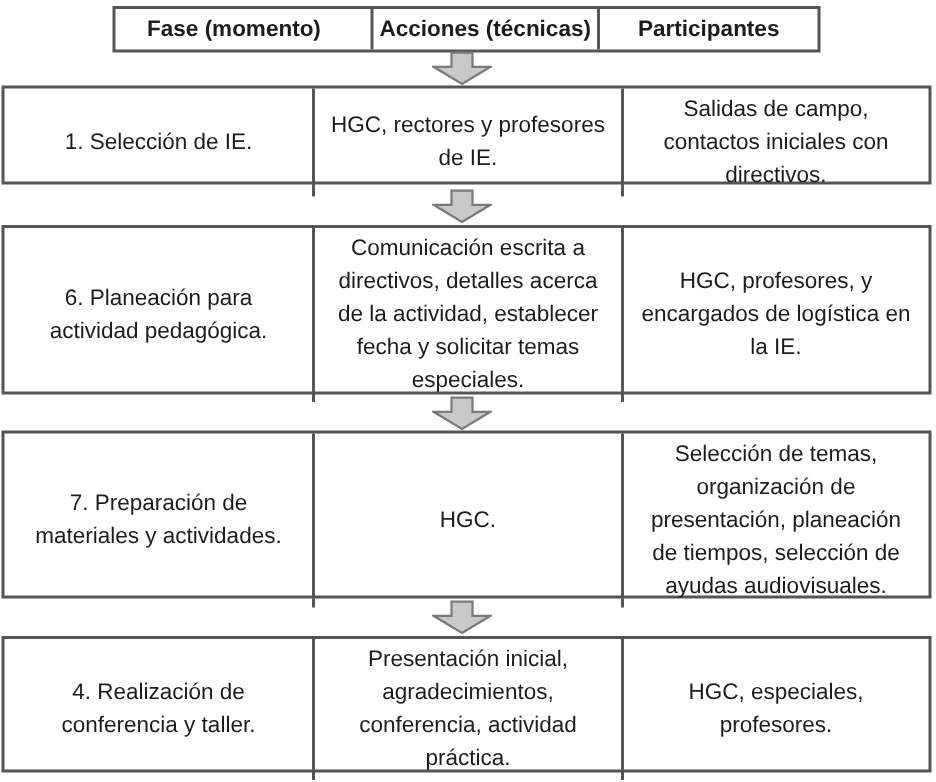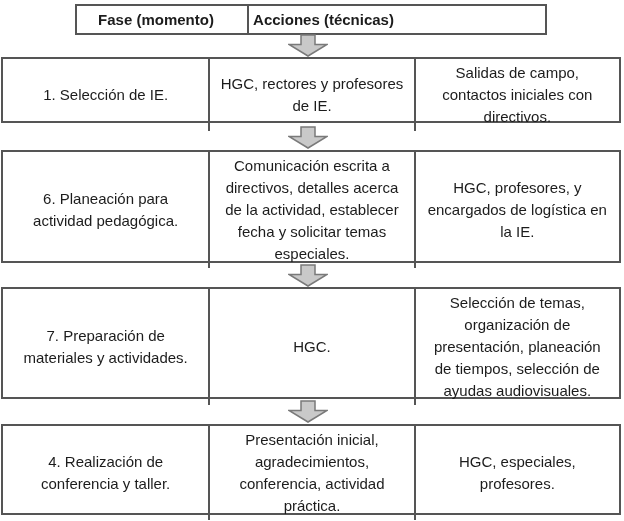--- a/index.html
+++ b/index.html
@@ -86,20 +86,21 @@
   .arrow4 { top: 400px; }
 </style>
 </head>
 <body>
 
 <div id="canvas">
 
   <div class="header-table">
     <div class="header-cell hc1">Fase (momento)</div>
     <div class="header-cell hc2">Acciones (técnicas)</div>
+    <div class="header-cell hc3">Participantes</div>
   </div>
 
   <svg class="arrow arrow1" viewBox="0 0 40 23">
     <polygon points="13,1 27,1 27,10.5 39,10.5 20,22 1,10.5 13,10.5" stroke="#7a7a7a" stroke-width="1.5" fill="#c9c9c9"></polygon>
   </svg>
 
   <div class="row row1">
     <div class="cell">1. Selección de IE.</div>
     <div class="cell">HGC, rectores y profesores de IE.</div>
     <div class="cell">Salidas de campo, contactos iniciales con directivos.</div>

